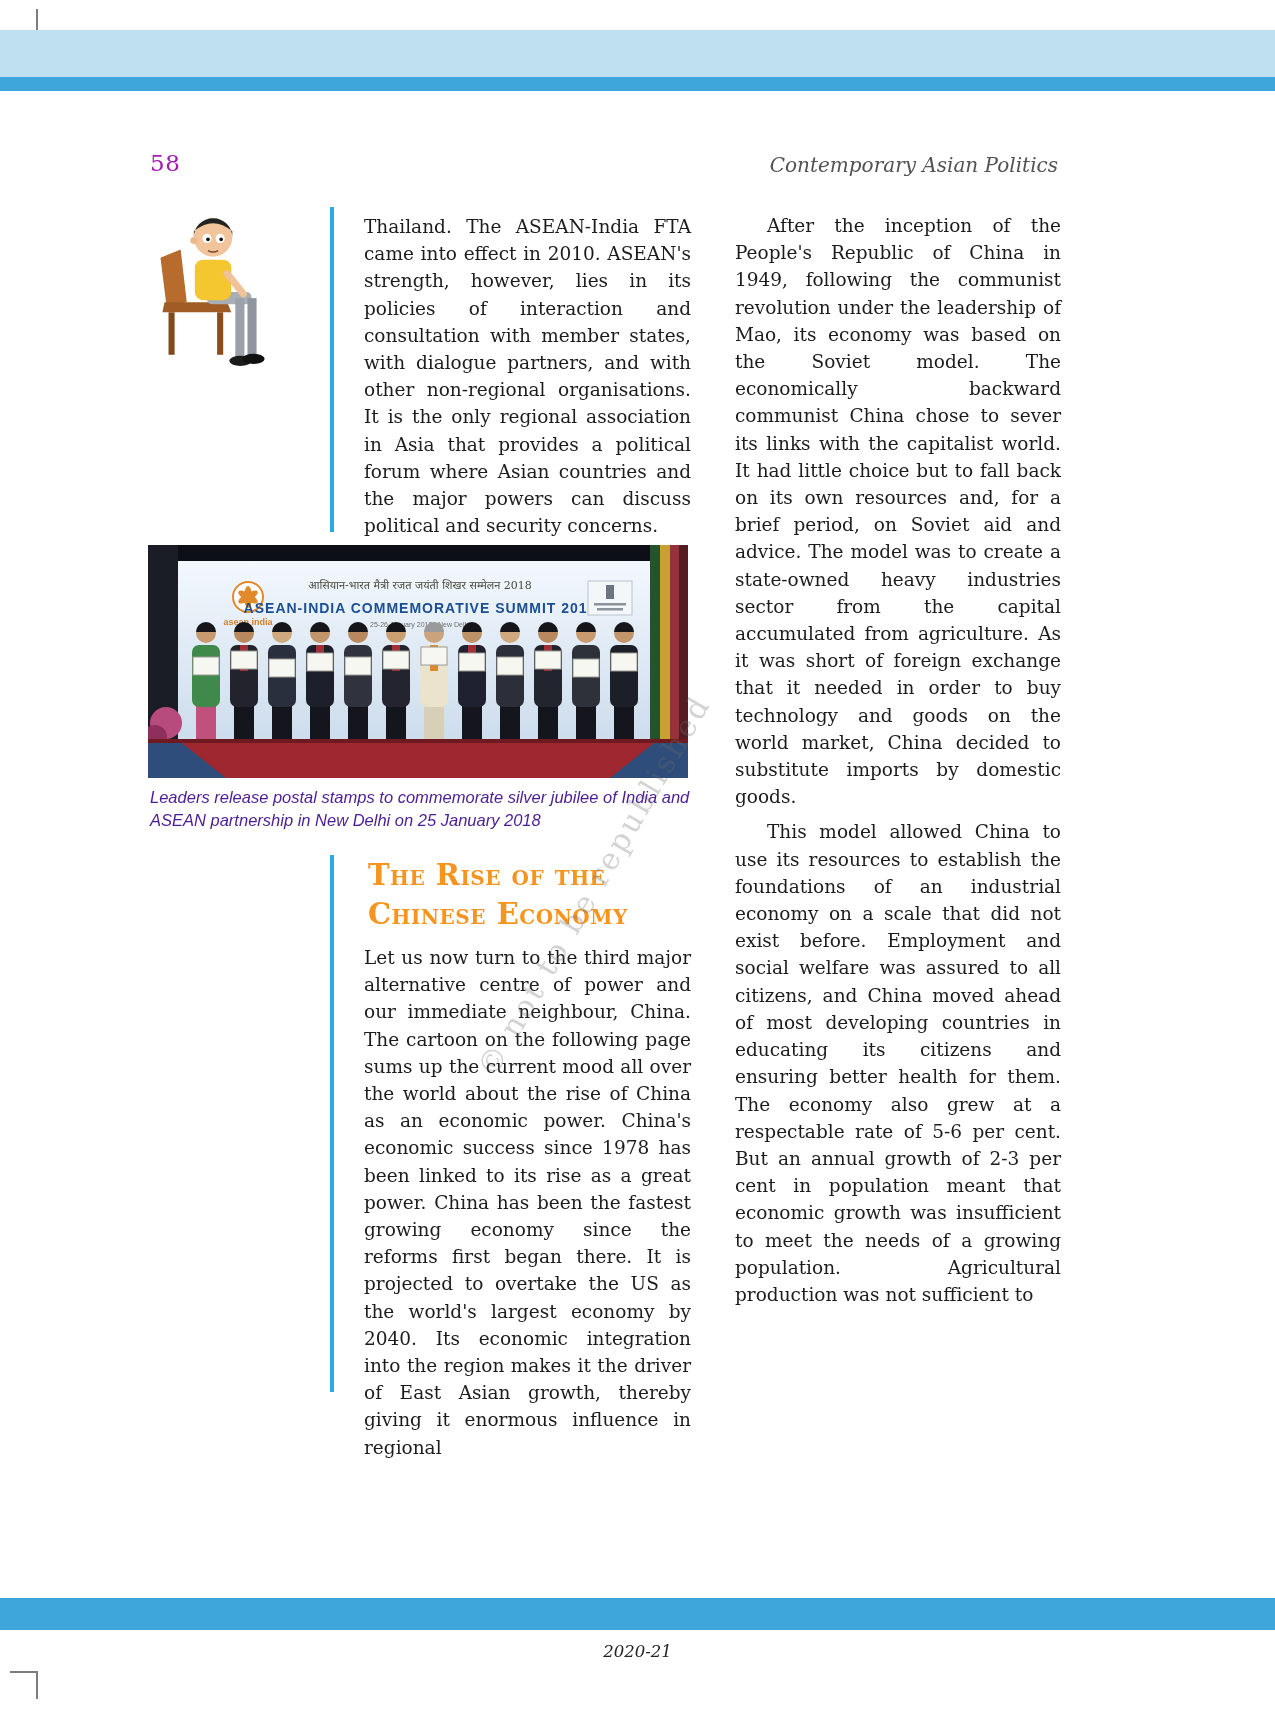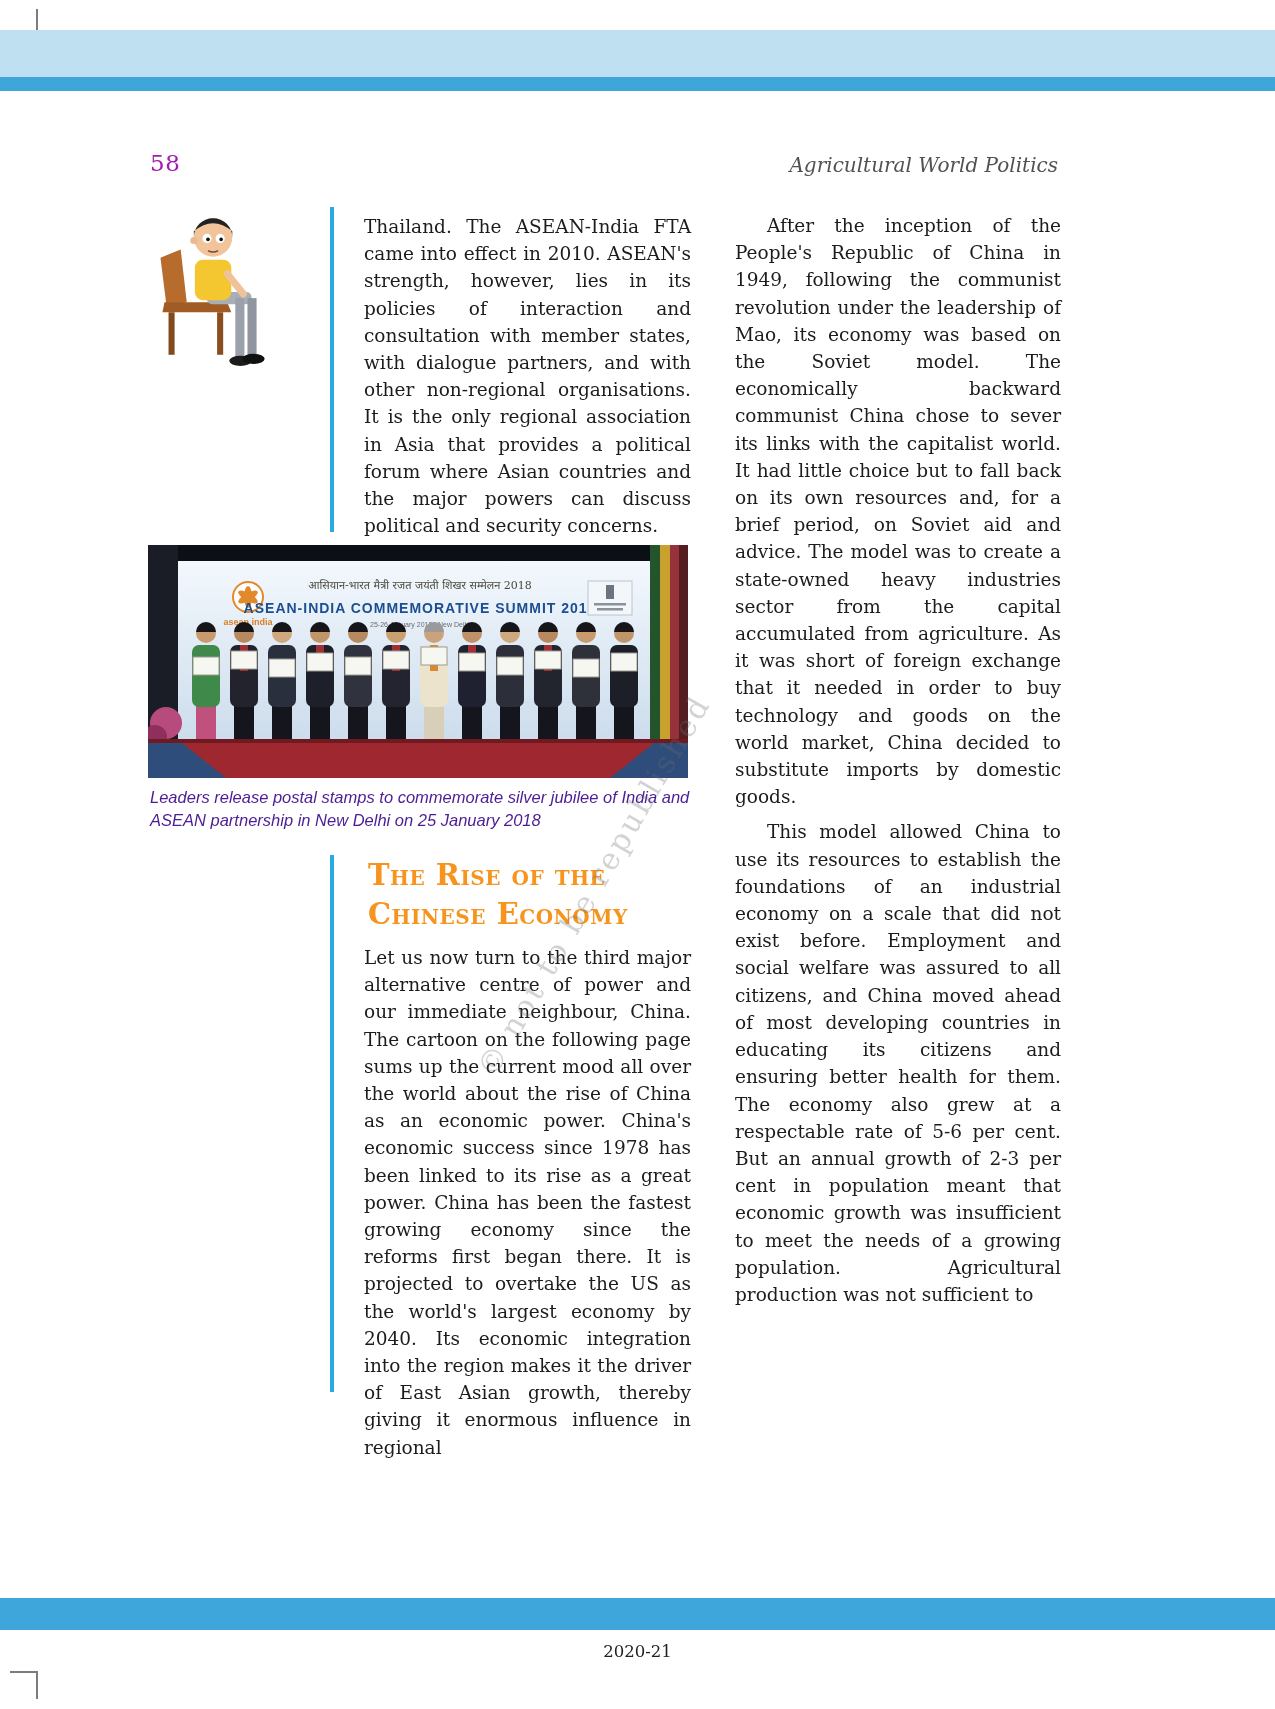--- a/index.html
+++ b/index.html
@@ -40,33 +40,33 @@
       font-variant:small-caps;font-weight:600;font-size:29px;line-height:39px;
       letter-spacing:.5px;color:#F7941D;}
 
   .right-col{position:absolute;left:735px;top:212px;width:326px;}
   .right-col p{margin:0 0 8px 0;}
   .indent{text-indent:32px;}
 
   .watermark{position:absolute;left:470px;top:1065px;transform:rotate(-60deg);transform-origin:0 0;
       font-size:30px;letter-spacing:3px;color:rgba(110,110,110,0.30);white-space:nowrap;}
 
-  .footer-year{position:absolute;left:0;top:1642px;width:100%;text-align:center;font-size:16.5px;color:#222;}
+  .footer-year{position:absolute;left:0;top:1642px;width:100%;text-align:center;font-size:16.5px;color:#222;font-style:italic;}
 </style>
 </head>
 <body>
 
 <div class="page">
 
   <div class="crop crop-tl"></div>
   <div class="band band-light"></div>
   <div class="band band-stripe"></div>
 
   <div class="page-number">58</div>
-  <div class="running-head">Agricultural World Politics</div>
+  <div class="running-head">Contemporary Asian Politics</div>
 
   <div class="cartoon">
     <svg viewBox="0 0 122 168" width="124" height="170">
 
       <g>
         <polygon points="14,54 34,46 40,98 20,102" fill="#b76b2c"></polygon>
         <polygon points="18,98 80,98 84,108 16,108" fill="#a05c24"></polygon>
         <rect x="22" y="108" width="6" height="42" fill="#804a1d"></rect>
         <rect x="70" y="108" width="6" height="42" fill="#8a4e1e"></rect>
       </g>

